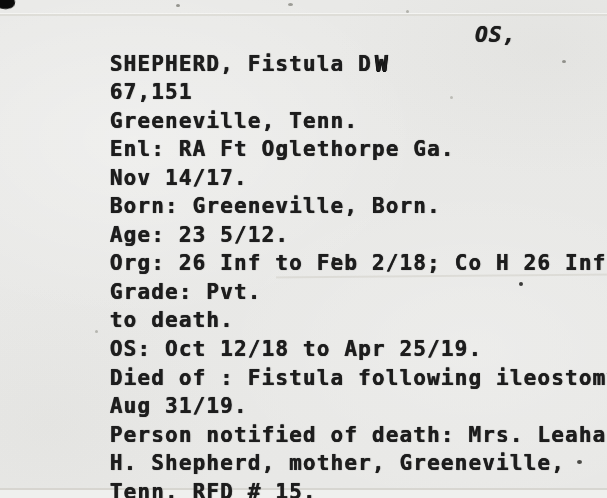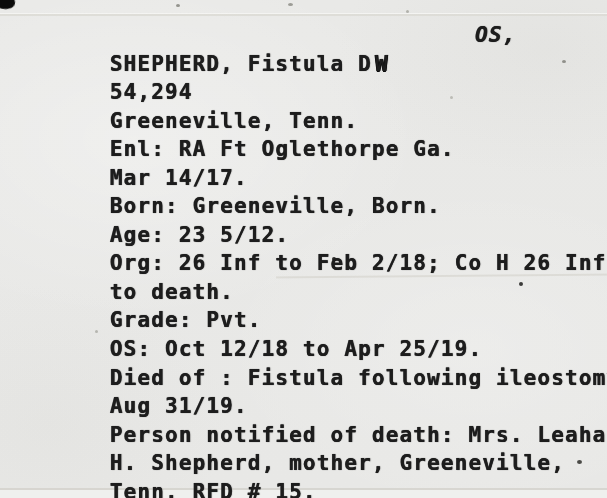--- a/index.html
+++ b/index.html
@@ -142,54 +142,54 @@
   <div class="speck" style="left:540px; top:380px; width:3px; height:3px; background:#c2c2bc;"></div>
 
   <div class="text-layer">
 
     <div class="line">
       <span>SHEPHERD, Fistula D</span>
       <span class="seg-right">OS,</span>
     </div>
 
     <div class="line">
-      <span>54,294</span>
+      <span>67,151</span>
       <span class="seg-mid heavy">W</span>
     </div>
 
     <div class="line">
       <span>Greeneville, Tenn.</span>
     </div>
 
     <div class="line">
       <span>Enl: RA Ft Oglethorpe Ga.</span>
     </div>
 
     <div class="line">
-      <span>Mar 14/17.</span>
+      <span>Nov 14/17.</span>
     </div>
 
     <div class="line">
       <span>Born: Greeneville, Born.</span>
     </div>
 
     <div class="line">
       <span>Age: 23 5/12.</span>
     </div>
 
     <div class="line">
       <span>Org: 26 Inf to Feb 2/18; Co H 26 Inf</span>
     </div>
 
     <div class="line">
+      <span>Grade: Pvt.</span>
+    </div>
+
+    <div class="line">
       <span>to death.</span>
-    </div>
-
-    <div class="line">
-      <span>Grade: Pvt.</span>
     </div>
 
     <div class="line">
       <span>OS: Oct 12/18 to Apr 25/19.</span>
     </div>
 
     <div class="line">
       <span>Died of : Fistula following ileostomy</span>
     </div>
 

